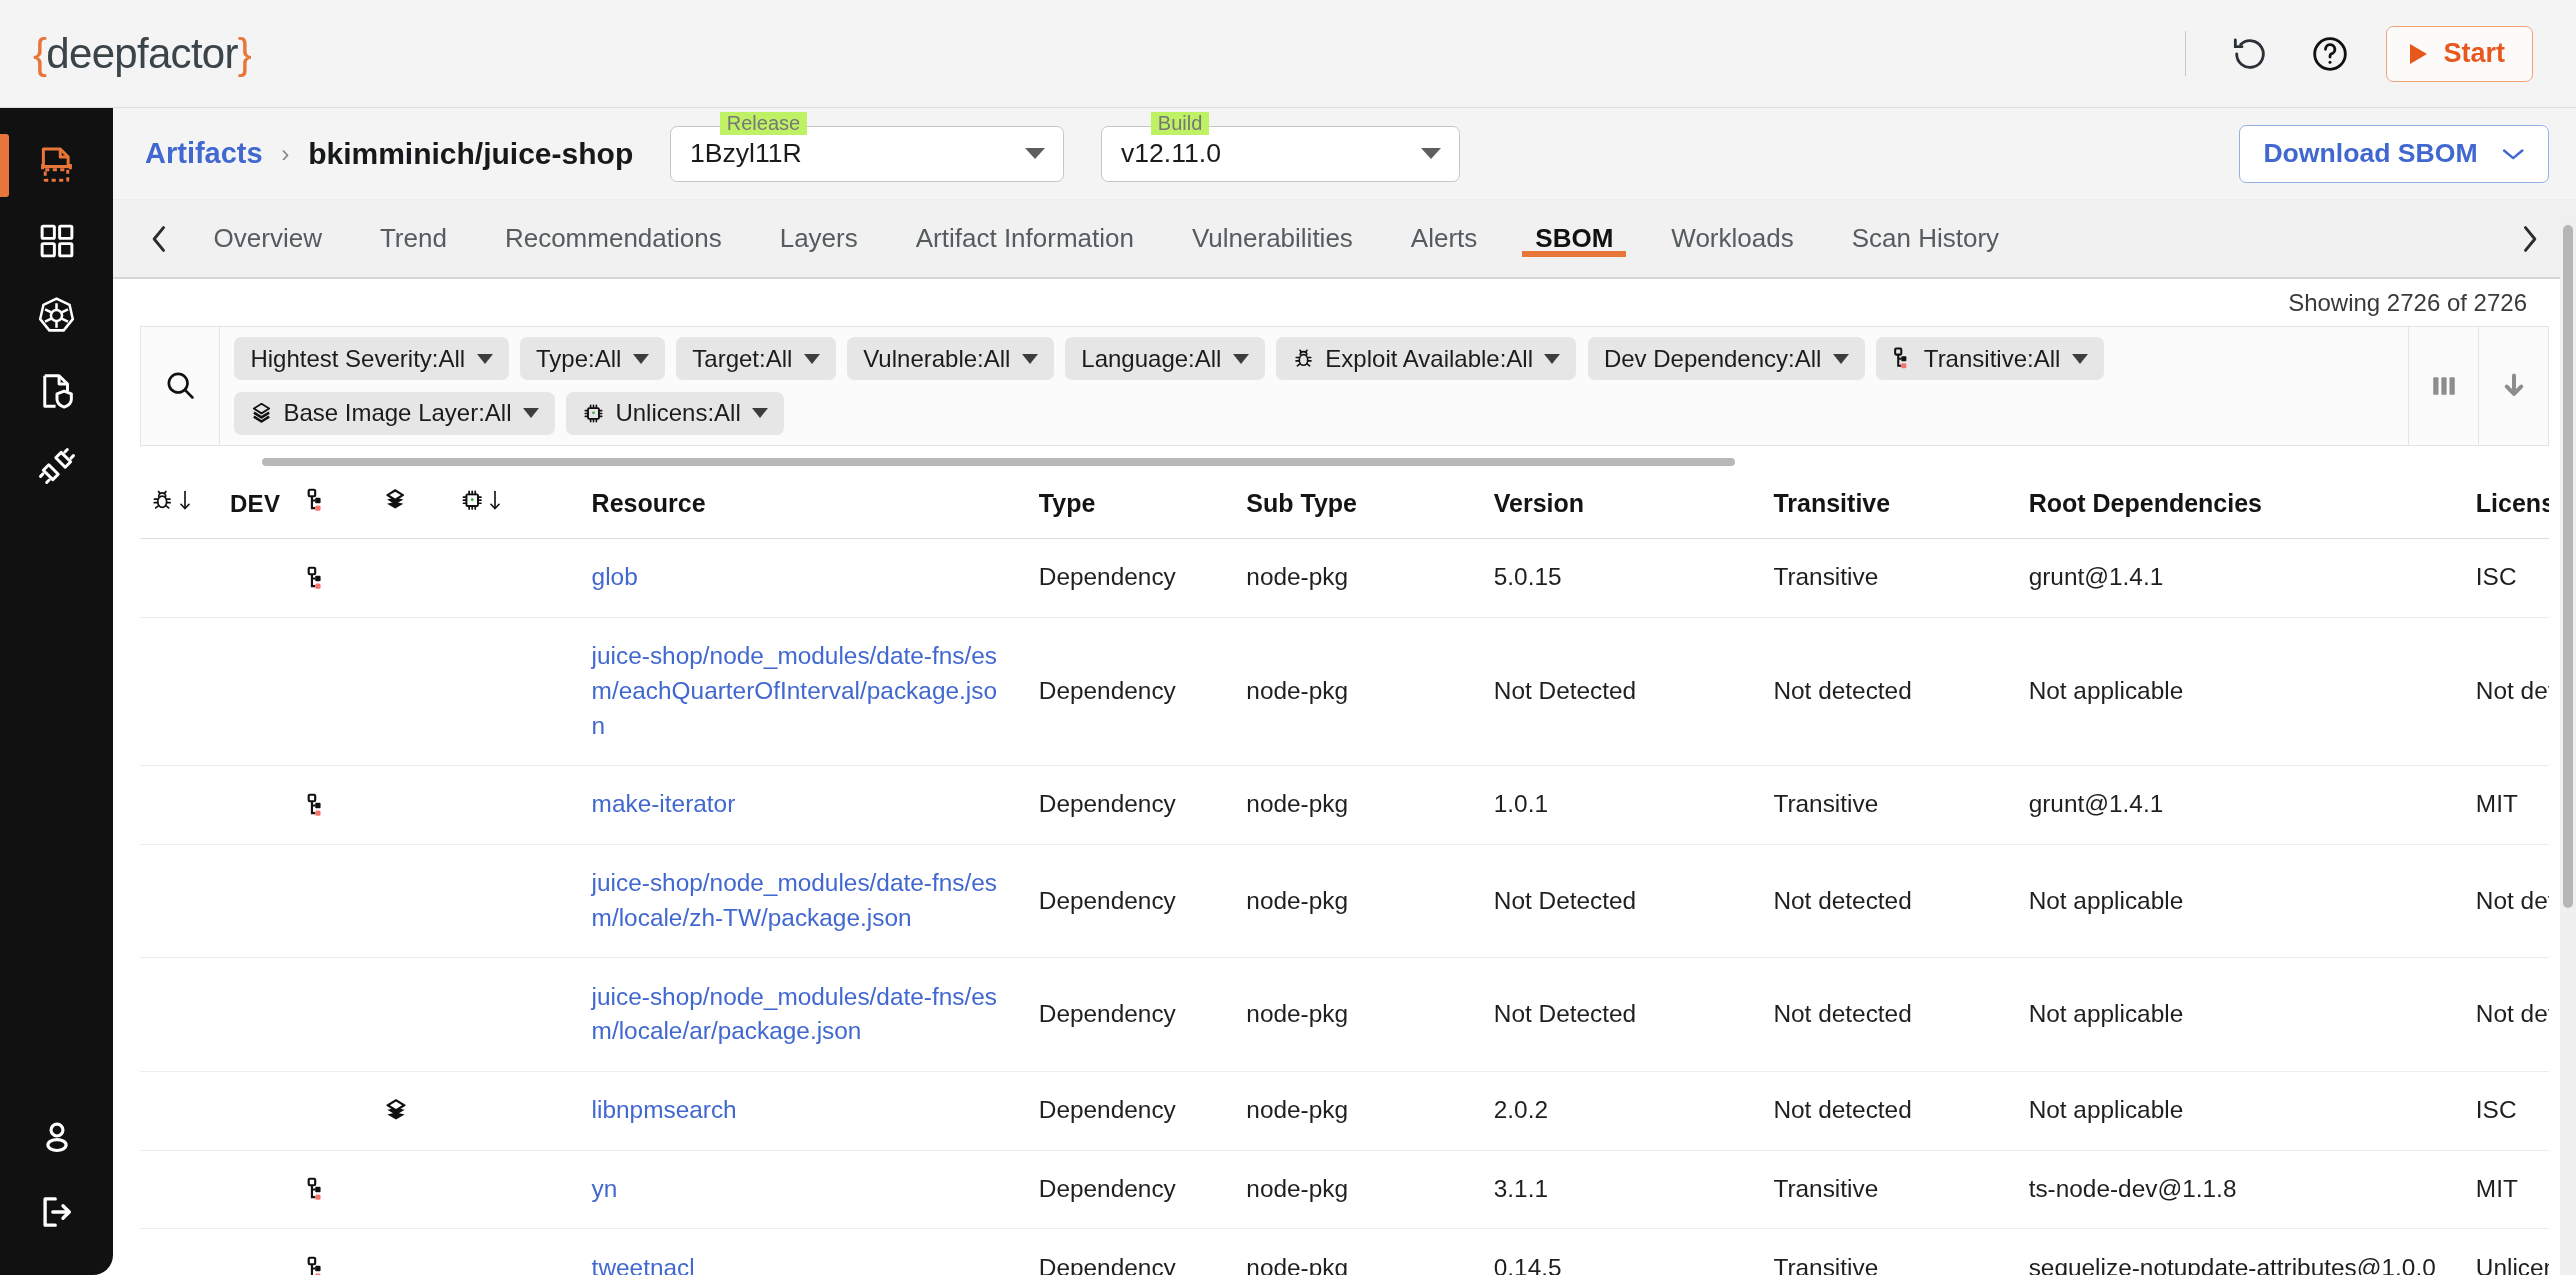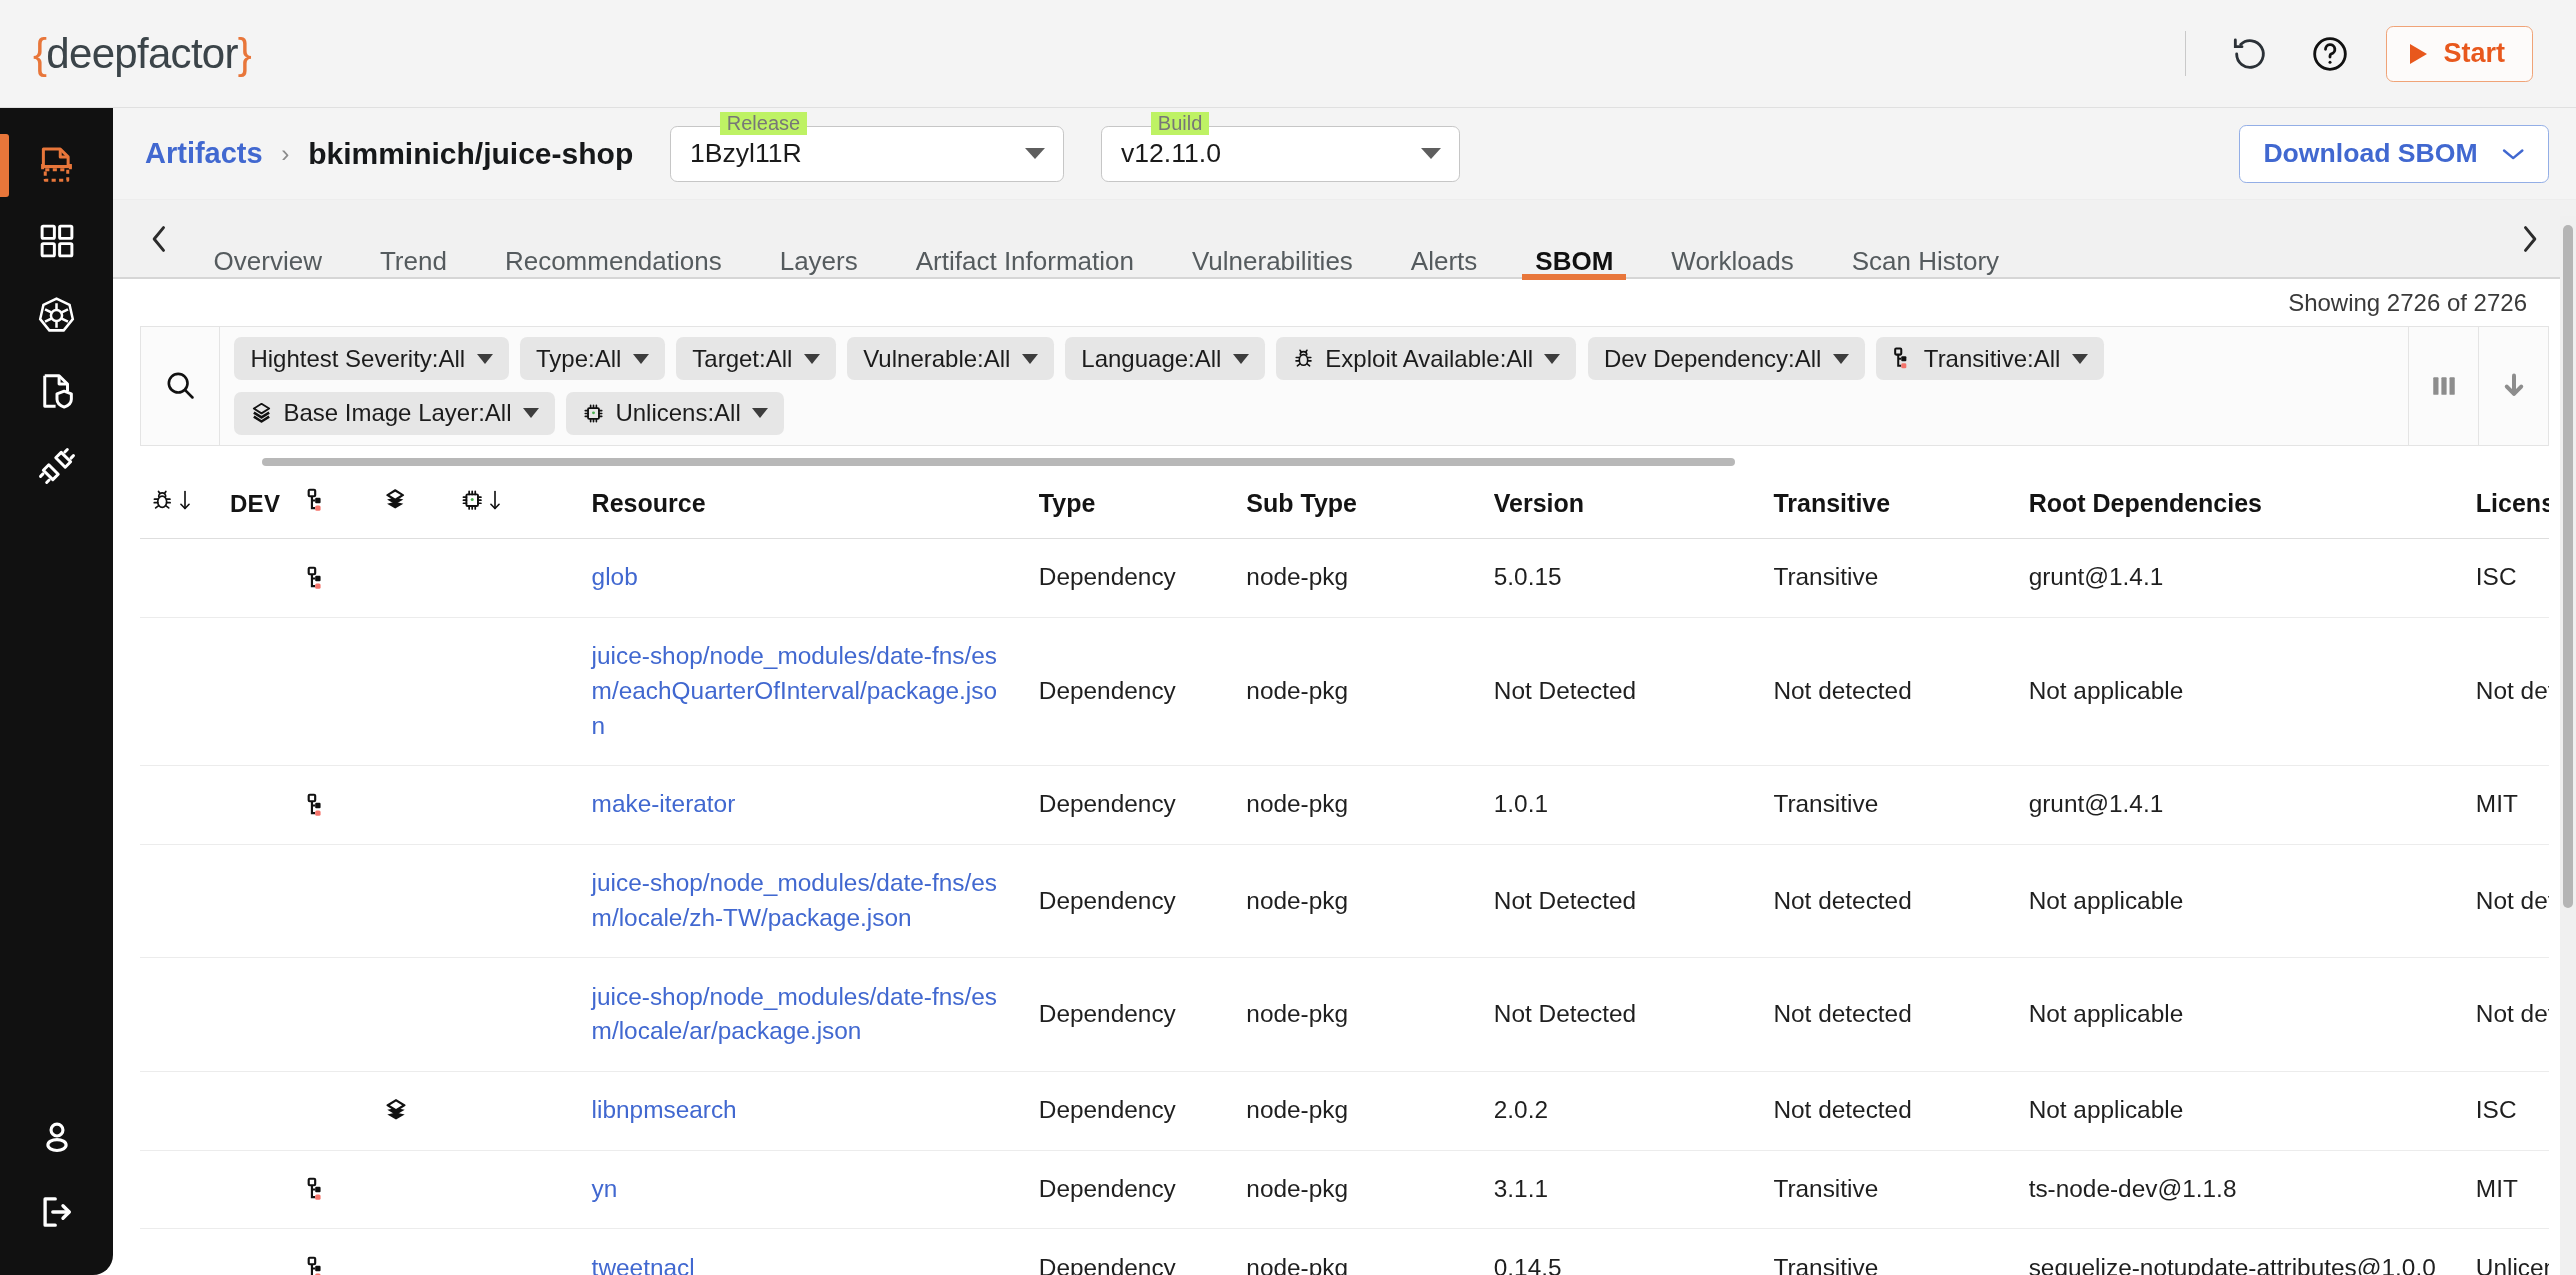--- a/index.html
+++ b/index.html
@@ -104,21 +104,21 @@
 
   
   .tabbar {
     height: 79px; min-height: 79px;
     background: #f1f1f1;
     display: flex; align-items: stretch;
     border-bottom: 2.9px solid #d6d6d6;
     padding: 0 21.6px;
   }
   .tab-arrow { width: 50px; display: flex; align-items: center; justify-content: center; cursor: pointer; }
-  .tabs { display: flex; align-items: flex-end; flex: 1; }
+  .tabs { display: flex; align-items: center; flex: 1; }
   .tab {
     display: flex; align-items: center;
     padding: 0 29px; font-size: 26px; color: #555b5e;
     cursor: pointer; position: relative; white-space: nowrap;
   }
   .tab.active { color: #111111; font-weight: bold; }
   .tab.active::after {
     content: ""; position: absolute; left: 16px; right: 16px; bottom: -2.9px;
     height: 5.8px; background: #e8763a;
   }

